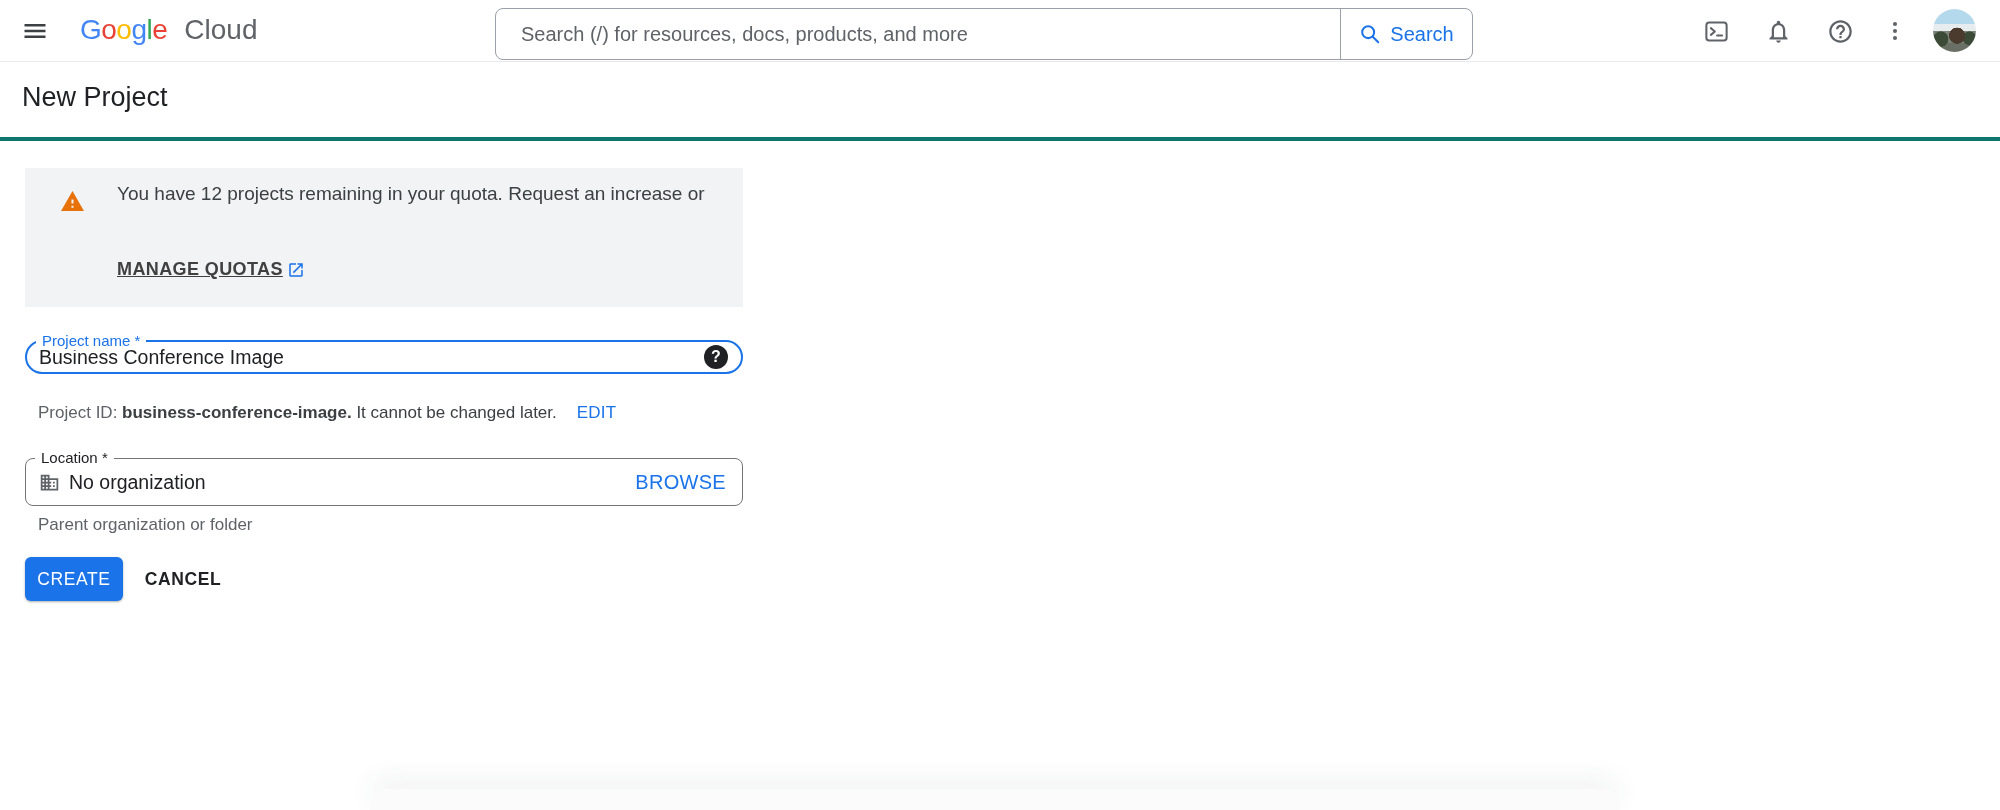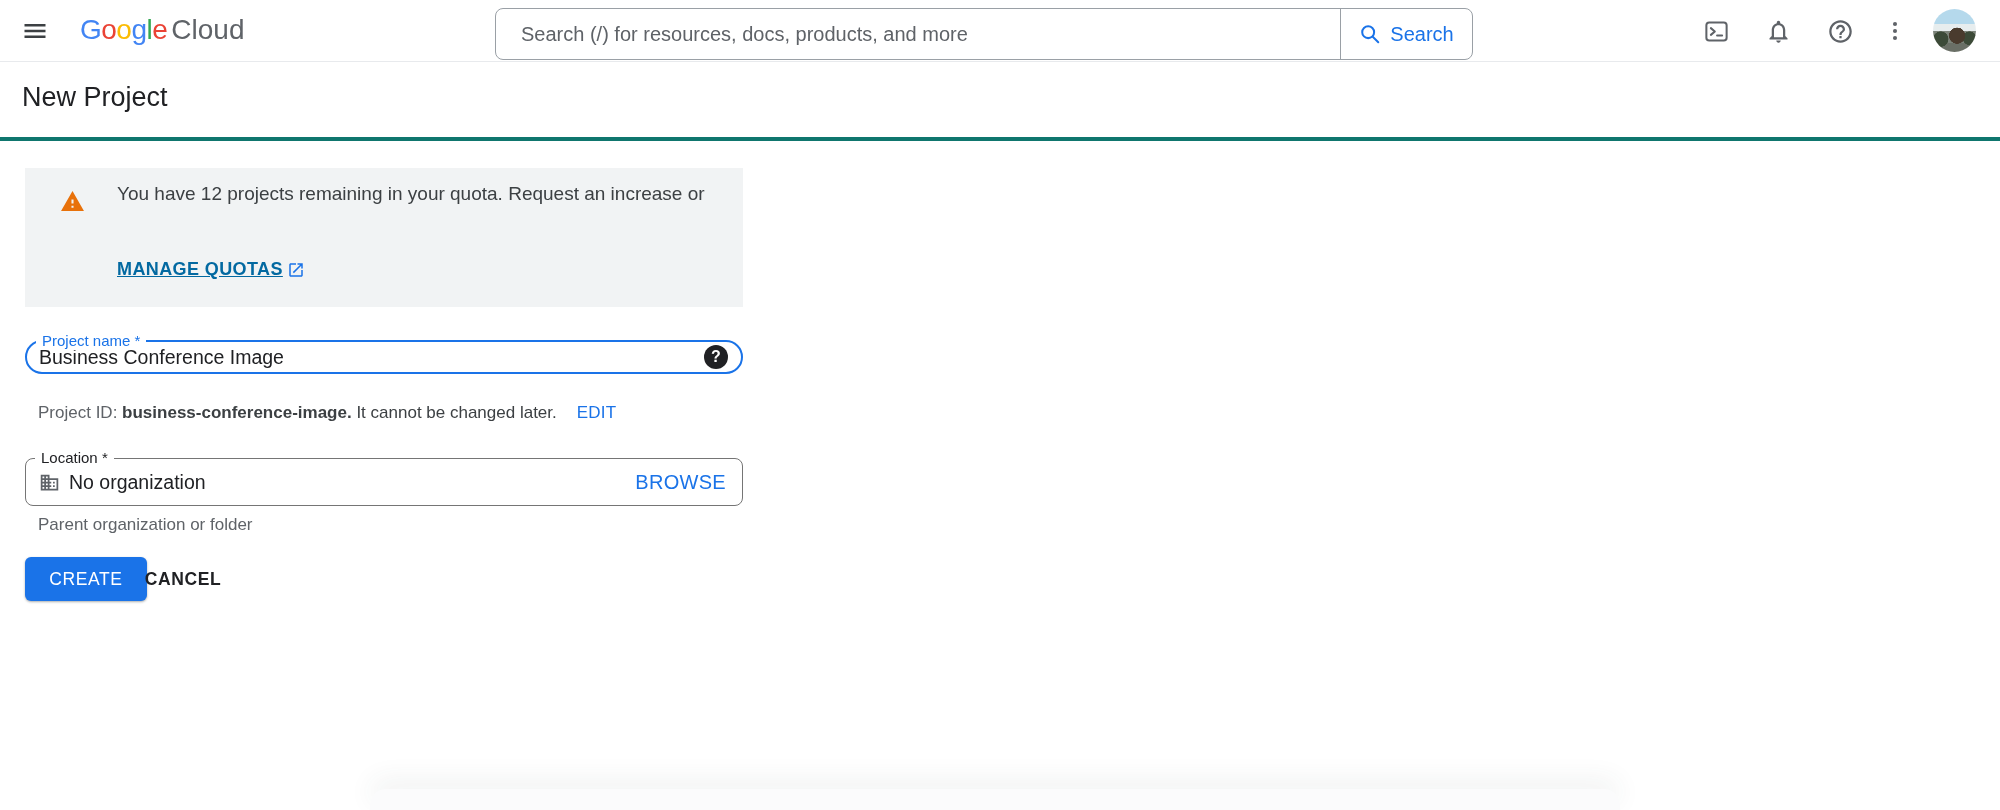--- a/index.html
+++ b/index.html
@@ -8,21 +8,21 @@
 
   
   .topbar { position:absolute; left:0; top:0; width:2000px; height:62px; background:#fff;
             border-bottom:1px solid #e8eaed; }
   .hamburger { position:absolute; left:16px; top:13px; width:38px; height:36px;
                display:flex; align-items:center; justify-content:center; cursor:pointer; }
   .logo { position:absolute; left:80px; top:14px; font-size:28px; letter-spacing:-0.5px;
           display:flex; align-items:center; }
   .logo .lt { font-weight:500; }
   .lt-blue{color:#4285F4;} .lt-red{color:#EA4335;} .lt-yellow{color:#FBBC04;} .lt-green{color:#34A853;}
-  .logo .cloud { color:#5f6368; font-weight:400; margin-left:4px; letter-spacing:0; }
+  .logo .cloud { color:#5f6368; font-weight:400; margin-left:17px; letter-spacing:0; }
 
   .search-box { position:absolute; left:495px; top:8px; width:978px; height:52px;
                 border:1px solid #9aa0a6; border-radius:8px; display:flex; background:#fff; }
   .search-input { flex:1; border:none; outline:none; padding:0 20px 0 25px; font-size:20px;
                   color:#202124; background:transparent; border-radius:8px 0 0 8px;
                   font-family:"Liberation Sans", sans-serif; }
   .search-input::placeholder { color:#5f6368; opacity:1; }
   .search-divider { width:1px; background:#9aa0a6; }
   .search-btn { width:131px; display:flex; align-items:center; justify-content:center; gap:9px;
                 cursor:pointer; border-radius:0 8px 8px 0; }
@@ -45,21 +45,21 @@
 
   
   .warning-card { position:absolute; left:25px; top:168px; width:718px; height:139px;
                   background:#f1f3f4; border-radius:0; }
   .warn-icon { position:absolute; left:35px; top:21px; }
   .warn-text { position:absolute; left:92px; top:12px; font-size:19px; line-height:28px;
                color:#3c4043; }
   .inline-link { color:#1a73e8; text-decoration:underline; cursor:pointer; }
   .ext-icon { display:inline-block; vertical-align:-2px; margin-left:4px; }
   .manage-link { position:absolute; left:92px; top:91px; font-size:18px; font-weight:700;
-                 letter-spacing:0.4px; color:#0369a1; text-decoration:underline; cursor:pointer;
+                 letter-spacing:0.4px; color:#404040; text-decoration:underline; cursor:pointer;
                  display:flex; align-items:center; }
 
   
   .field { position:absolute; left:25px; width:718px; background:#fff; display:flex; align-items:center; }
   .pn-field { top:340px; height:34px; border:2px solid #1a73e8; border-radius:17px; }
   .float-label { position:absolute; top:-10px; left:9px; background:#fff; padding:0 6px;
                  font-size:15px; line-height:18px; }
   .pn-label { color:#1a73e8; font-weight:500; }
   .pn-input { flex:1; border:none; outline:none; font-size:19.5px; color:#202124;
               padding:0 0 0 12px; background:transparent; font-family:"Liberation Sans", sans-serif; }
@@ -75,21 +75,21 @@
 
   .loc-field { top:458px; height:48px; border:1px solid #757575; border-radius:8px; }
   .loc-label { color:#202124; font-weight:500; }
   .loc-icon { margin-left:13px; display:flex; align-items:center; }
   .loc-value { font-size:19.5px; color:#202124; margin-left:9px; flex:1; }
   .loc-browse { color:#1a73e8; font-size:20px; font-weight:500; margin-right:16px;
                 letter-spacing:0.3px; cursor:pointer; }
   .loc-helper { position:absolute; left:38px; top:515px; font-size:17px; color:#5f6368; }
 
   
-  .create-btn { position:absolute; left:25px; top:557px; width:122px; height:44px;
+  .create-btn { position:absolute; left:25px; top:557px; width:98px; height:44px;
                 background:#1a73e8; border:none; border-radius:6px; color:#fff; font-size:17.5px;
                 font-weight:500; letter-spacing:0.6px; cursor:pointer;
                 font-family:"Liberation Sans", sans-serif;
                 box-shadow:0 1px 2px rgba(60,64,67,.3), 0 1px 3px rgba(60,64,67,.15); }
   .cancel-btn { position:absolute; left:133px; top:557px; width:100px; height:44px;
                 background:transparent; border:none; color:#202124; font-size:17.5px;
                 font-weight:700; letter-spacing:0.6px; cursor:pointer;
                 font-family:"Liberation Sans", sans-serif; }
 
   

